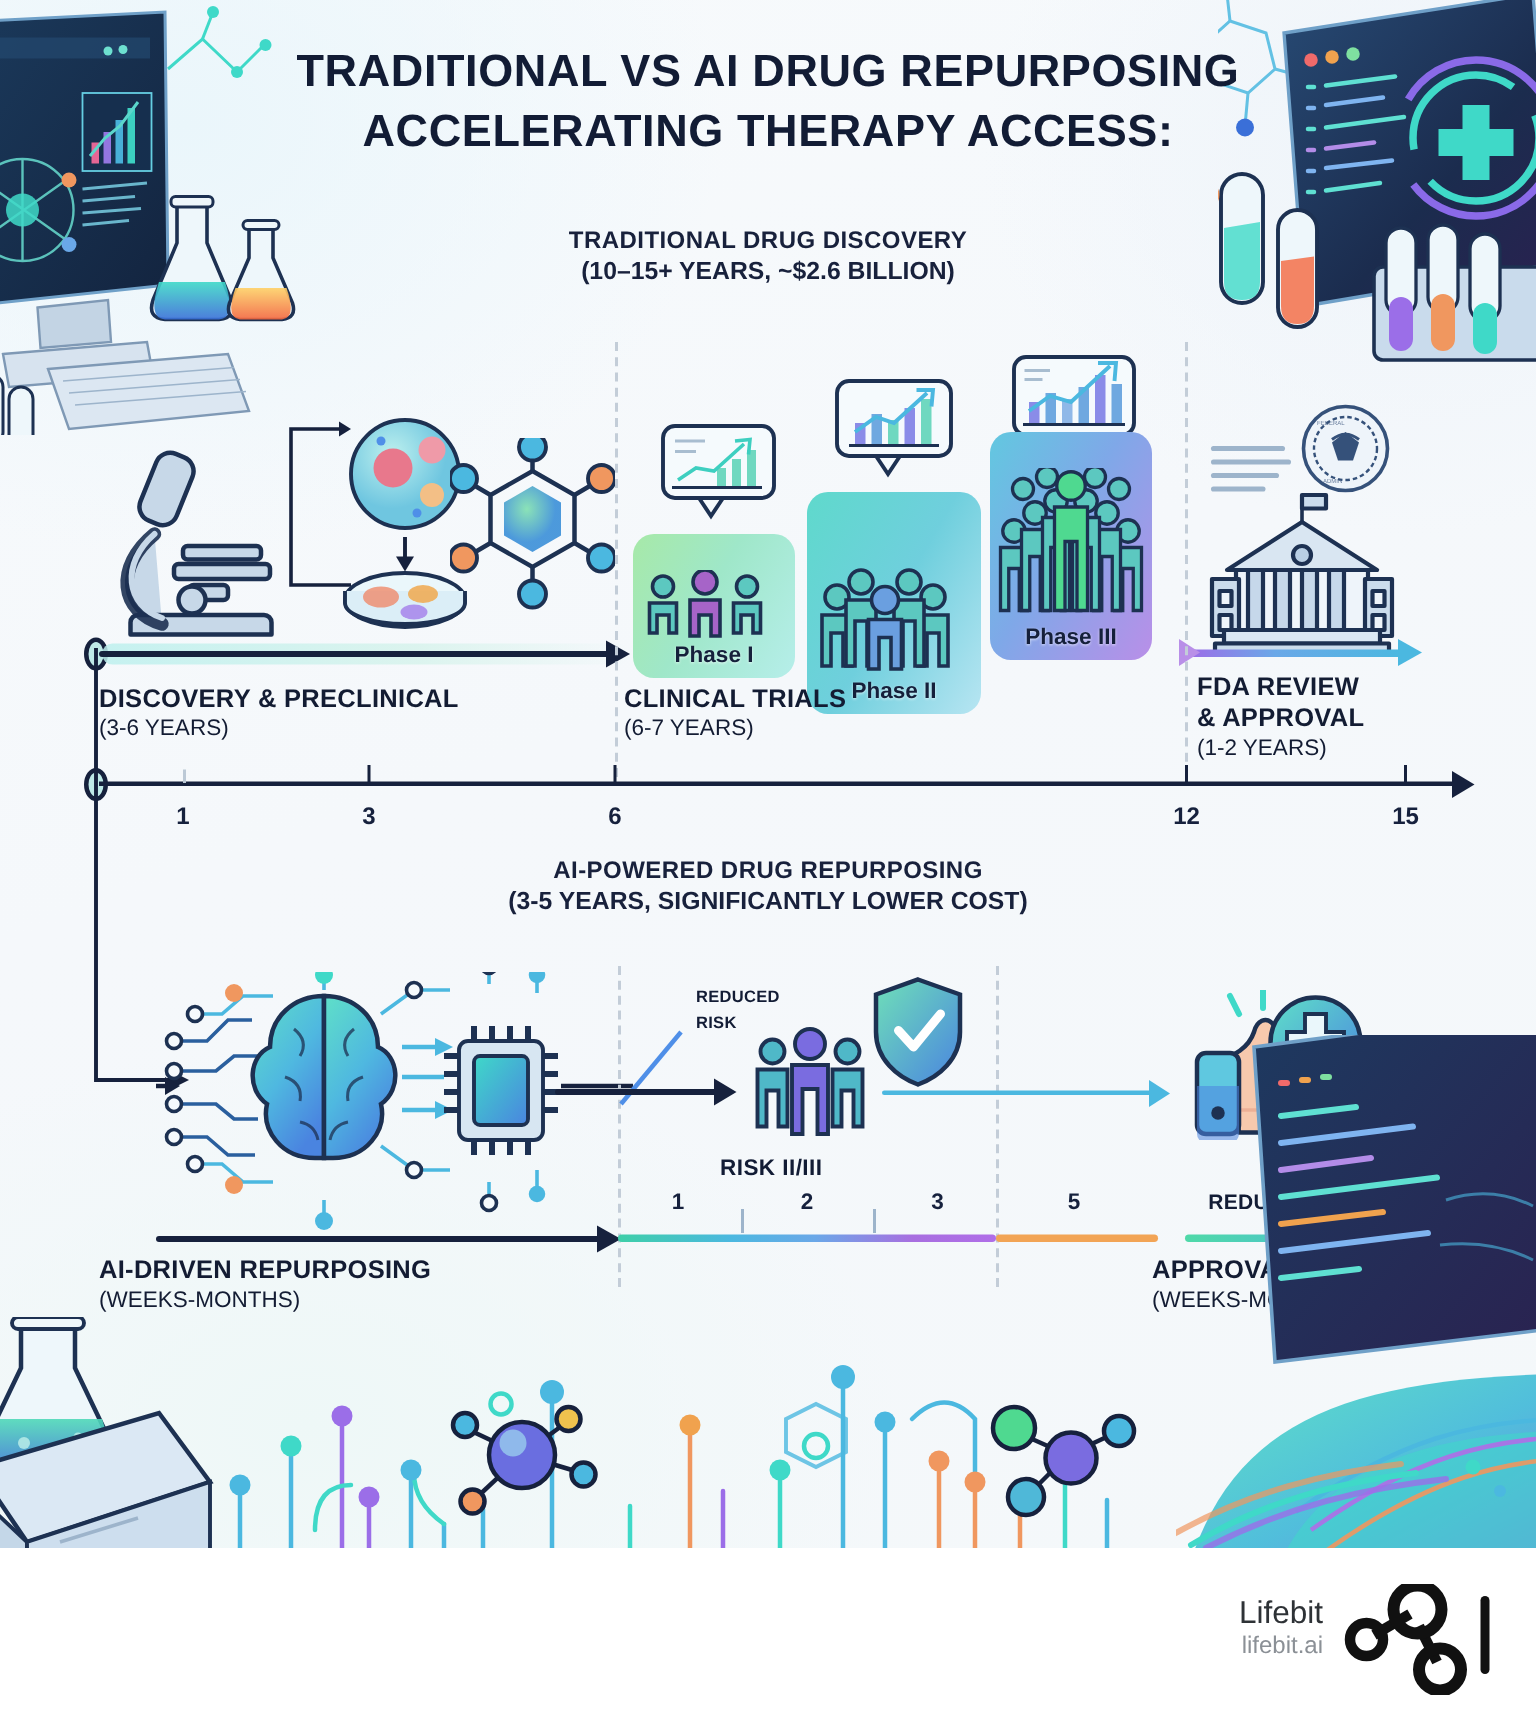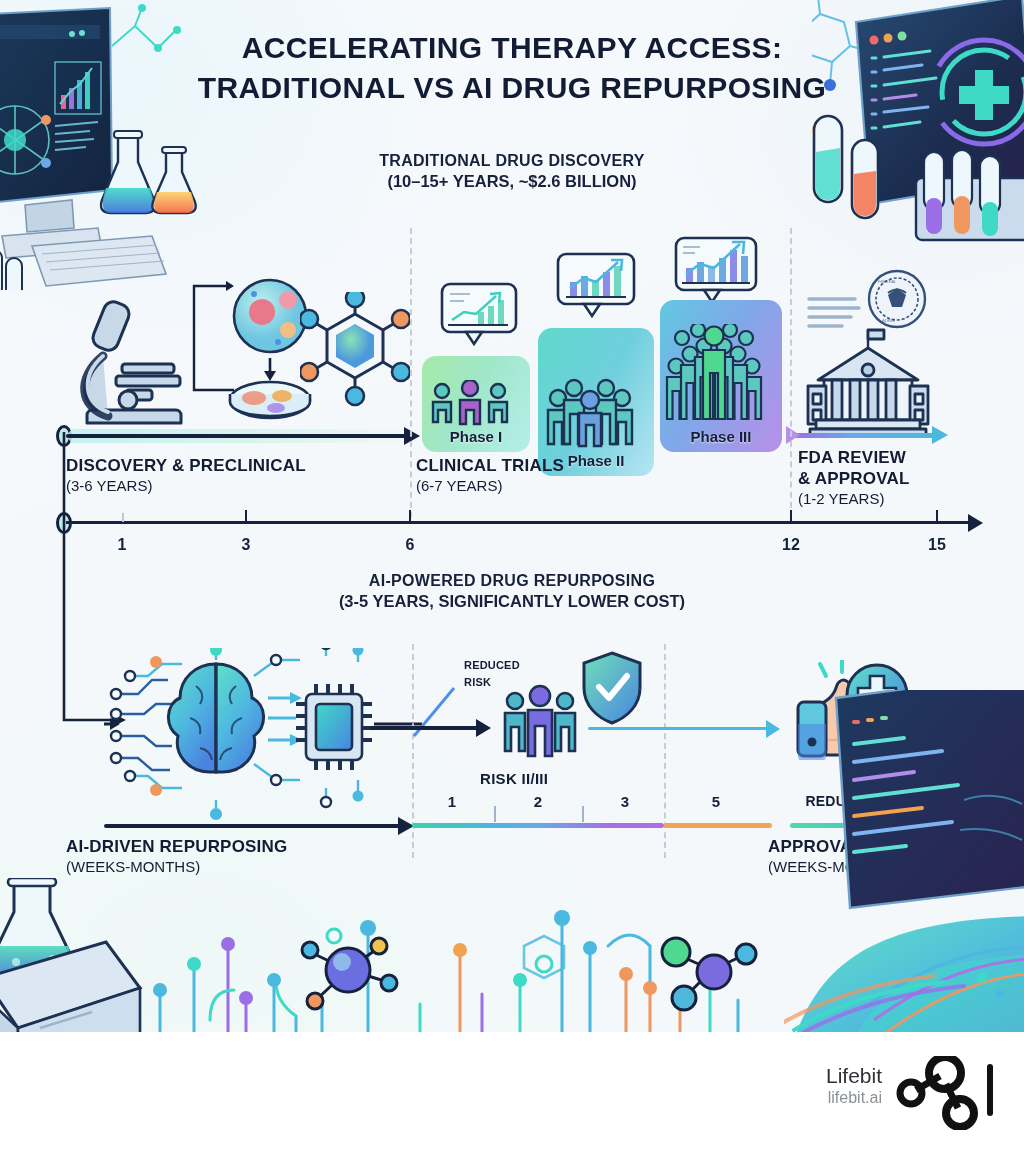--- a/index.html
+++ b/index.html
@@ -235,22 +235,22 @@
         <rect x="112" y="152" width="20" height="58" rx="10" fill="#eef7fb" stroke="#1d3152" stroke-width="2.2"></rect>
         <rect x="140" y="150" width="20" height="58" rx="10" fill="#eef7fb" stroke="#1d3152" stroke-width="2.2"></rect>
         <rect x="168" y="156" width="20" height="58" rx="10" fill="#eef7fb" stroke="#1d3152" stroke-width="2.2"></rect>
         <rect x="114" y="198" width="16" height="36" rx="8" fill="#9b6ee8"></rect>
         <rect x="142" y="196" width="16" height="38" rx="8" fill="#f0975f"></rect>
         <rect x="170" y="202" width="16" height="34" rx="8" fill="#3fd9c8"></rect>
       </g>
     </svg>
 
     <div class="title">
+      <div>TRADITIONAL VS AI DRUG REPURPOSING</div>
       <div>ACCELERATING THERAPY ACCESS:</div>
-      <div>TRADITIONAL VS AI DRUG REPURPOSING</div>
     </div>
 
     <div class="section-head" style="top:152px">
       <div class="sh-main">TRADITIONAL DRUG DISCOVERY</div>
       <div class="sh-sub">(10–15+ YEARS, ~$2.6 BILLION)</div>
     </div>
 
     <svg class="deco" style="left:70px;top:290px;width:130px;height:140px" viewBox="0 0 130 140">
       <g fill="#c7d8e8" stroke="#1d3152" stroke-width="3" stroke-linejoin="round">
         <rect x="28" y="12" width="26" height="48" rx="10" transform="rotate(22 41 36)"></rect>
@@ -401,21 +401,21 @@
             </g>
           <g fill="#6a9fe0">
               <circle cx="52" cy="24" r="9"></circle>
               <path d="M41 37 h22 v33 h-7 v-21 h-8 v21 h-7 Z"></path>
             </g>
         </g>
       </svg>
       <span class="pb-label">Phase II</span>
     </div>
 
-    <div class="phase-block" style="left:660px;top:300px;width:122px;height:152px;
+    <div class="phase-block" style="left:660px;top:288px;width:108px;height:152px;
                 background:linear-gradient(120deg,#62c8e0 0%,#7fa8e8 45%,#b98fe8 100%);">
       <svg class="pb-people" style="bottom:28px;height:100px" viewBox="0 0 108 100">
         <g stroke="#1d3152" stroke-width="2.2">
           <g fill="#5cc8c0">
             <circle cx="16" cy="42" r="7.5"></circle>
               <path d="M7 53 h18 v42 h-5.5 v-28 h-7 v28 h-5.5 Z"></path>
             <circle cx="92" cy="42" r="7.5"></circle>
               <path d="M83 53 h18 v42 h-5.5 v-28 h-7 v28 h-5.5 Z"></path>
             <circle cx="30" cy="30" r="7.5"></circle>
               <path d="M21 41 h18 v54 h-5.5 v-36 h-7 v36 h-5.5 Z"></path>

